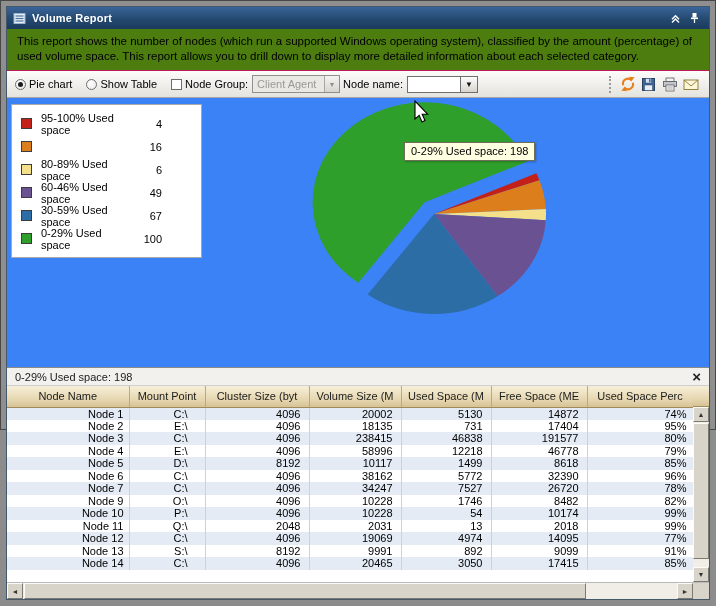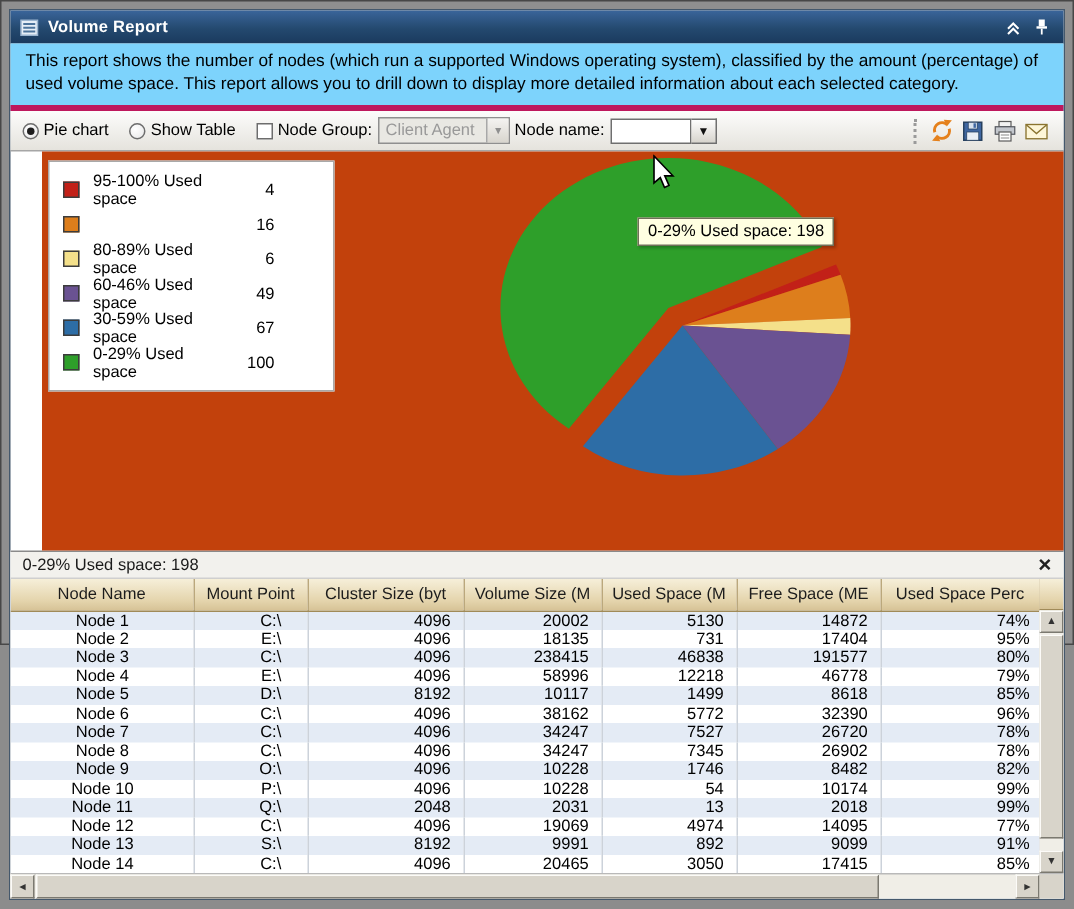--- a/index.html
+++ b/index.html
@@ -10,21 +10,21 @@
   .app { width:704px; height:594px; border:1px solid #44586c; background:#fff; display:flex; flex-direction:column; }
 
   
   .titlebar { flex:0 0 22px; background:linear-gradient(180deg,#3a659a 0%,#24496f 55%,#1a3a5e 100%);
               display:flex; align-items:center; padding:0 6px; gap:6px; }
   .tb-title { color:#fff; font-size:11px; font-weight:bold; letter-spacing:.2px; }
   .tb-right { margin-left:auto; display:flex; gap:8px; align-items:center; padding-right:3px; }
   .tb-btn { display:flex; align-items:center; }
 
   
-  .desc { flex:0 0 auto; background:#7dd3fc; border-bottom:4px solid #be185d; font-size:11.5px;
+  .desc { flex:0 0 auto; background:#4d7c0f; border-bottom:1px solid #be185d; font-size:11.5px;
           line-height:15px; color:#000; padding:5px 10px 6px 10px; }
 
   
   .toolbar { flex:0 0 27px; background:linear-gradient(180deg,#fcfcfb,#e5e3dd); border-bottom:1px solid #a6a6a6;
              display:flex; align-items:center; padding:0 8px; font-size:11px; color:#000; }
   .toolbar .lbl { margin:0 4px 0 3px; white-space:nowrap; }
   .radio { width:11px; height:11px; border-radius:50%; border:1px solid #6d6d6d;
            background:radial-gradient(circle at 35% 35%, #ffffff, #e7e7e7); display:inline-block; position:relative; flex:0 0 auto; }
   .radio.on::after { content:""; position:absolute; left:2px; top:2px; width:5px; height:5px; border-radius:50%; background:#1d1d1d; }
   .checkbox { width:11px; height:11px; border:1px solid #6d6d6d; background:#fff; display:inline-block; flex:0 0 auto; margin-left:10px; }
@@ -36,21 +36,21 @@
                display:flex; align-items:center; justify-content:center; }
   .nodename { width:54px; height:17px; border:1px solid #6f6f6f; font-size:11px; padding:1px 3px; font-family:inherit; }
   .combo-arrow { width:17px; height:17px; border:1px solid #6f6f6f; border-left:none;
                  background:linear-gradient(#fdfdfd,#d7d4cd); font-size:8px; color:#111;
                  display:flex; align-items:center; justify-content:center; }
   .spacer { flex:1; }
   .grip { width:0; height:17px; border-left:2px dotted #9a9a9a; margin:0 6px 0 2px; }
   .icon-btn { width:21px; height:20px; display:flex; align-items:center; justify-content:center; }
 
   
-  .chart-area { flex:1; position:relative; background:#c2410c; overflow:hidden;margin-left:21px; }
+  .chart-area { flex:1; position:relative; background:#3b82f6; overflow:hidden; }
   .pie { position:absolute; left:0; top:0; }
   .legend { position:absolute; left:4px; top:6px; width:191px; background:#fff; border:1px solid #a9a9a9; padding:7px 9px; }
   .legend-item { display:flex; align-items:center; height:23px; font-size:11px; }
   .swatch { width:11px; height:11px; border:1px solid #3c3c3c; margin-right:9px; flex:0 0 auto; }
   .legend-count { margin-left:auto; width:30px; text-align:right; margin-right:30px; }
   .tooltip { position:absolute; left:397px; top:44px; background:#ffffe1; border:1px solid #6f6f59;
              padding:2px 6px 3px 6px; font-size:11px; box-shadow:1px 1px 2px rgba(0,0,0,.25); white-space:nowrap; }
   .cursor { position:absolute; left:404px; top:2px; }
 
   
@@ -61,21 +61,21 @@
 
   .table-wrap { position:relative; flex:0 0 196px; overflow:hidden; }
   table { border-collapse:collapse; table-layout:fixed; width:686px; position:absolute; left:0; top:0; }
   th { height:21px; background:linear-gradient(180deg,#f6efd9 0%,#e4d4ac 70%,#d6c296 100%);
        border-right:1px solid #bba87c; border-bottom:1px solid #a08a58; font-size:11px; font-weight:normal;
        color:#1c1c1c; text-align:center; overflow:hidden; white-space:nowrap; padding:0 2px; }
   td { height:12.5px; font-size:11px; line-height:12px; white-space:nowrap; overflow:hidden;
        border-right:1px solid #ccd2da; padding:0 5px; color:#000; }
   tbody tr:nth-child(odd) { background:#e4ebf5; }
   tbody tr:nth-child(even) { background:#ffffff; }
-  td.c0 { text-align:center; padding-left:6px; }
+  td.c0 { text-align:right; padding-left:6px; }
   td.c1 { text-align:right; padding-right:17px; }
   td.c2, td.c3, td.c4, td.c5 { text-align:right; padding-right:8px; }
   td.c6 { text-align:right; padding-right:6px; }
 
   .header-filler { position:absolute; left:686px; top:0; width:16px; height:21px;
                    background:linear-gradient(180deg,#f6efd9 0%,#e4d4ac 70%,#d6c296 100%);
                    border-bottom:1px solid #a08a58; }
   .vscroll { position:absolute; left:686px; top:21px; width:16px; height:175px; display:flex;
              flex-direction:column; background:#f0eee7; }
   .sbtn { flex:0 0 15px; background:#d8d4ca; border:1px solid; border-color:#fcfbf8 #7b7970 #7b7970 #fcfbf8;
@@ -309,29 +309,20 @@
               <tr>
                 <td class="c0">Node 7</td>
                 <td class="c1">C:\</td>
                 <td class="c2">4096</td>
                 <td class="c3">34247</td>
                 <td class="c4">7527</td>
                 <td class="c5">26720</td>
                 <td class="c6">78%</td>
               </tr>
               <tr>
-                <td class="c0">Node 8</td>
-                <td class="c1">C:\</td>
-                <td class="c2">4096</td>
-                <td class="c3">34247</td>
-                <td class="c4">7345</td>
-                <td class="c5">26902</td>
-                <td class="c6">78%</td>
-              </tr>
-              <tr>
                 <td class="c0">Node 9</td>
                 <td class="c1">O:\</td>
                 <td class="c2">4096</td>
                 <td class="c3">10228</td>
                 <td class="c4">1746</td>
                 <td class="c5">8482</td>
                 <td class="c6">82%</td>
               </tr>
               <tr>
                 <td class="c0">Node 10</td>

